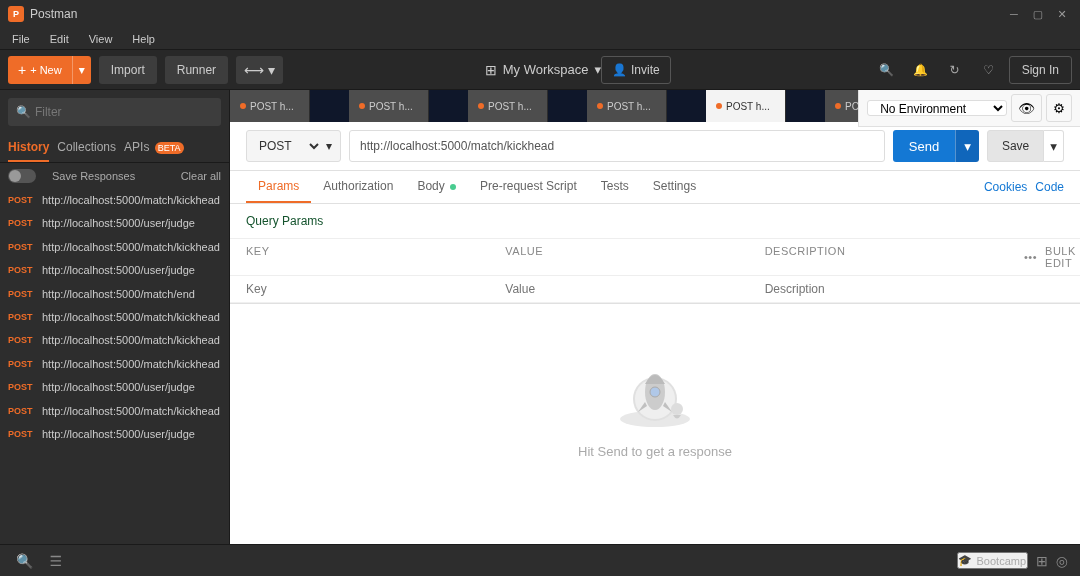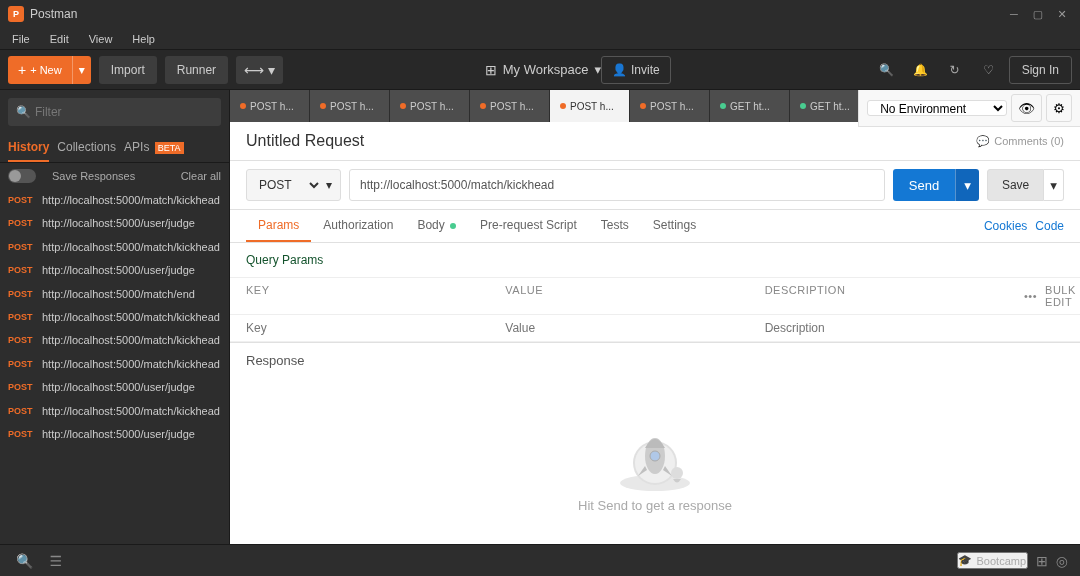--- a/index.html
+++ b/index.html
@@ -35,37 +35,37 @@
 
     
     #sidebar { width: 230px; background: #2d2d2d; border-right: 1px solid #1a1a1a; display: flex; flex-direction: column; }
     #sidebar-search { padding: 8px; }
     #search-input-wrap { background: #3d3d3d; border-radius: 3px; display: flex; align-items: center; padding: 0 8px; height: 28px; }
     #search-input-wrap input { background: none; border: none; color: #ccc; font-size: 12px; outline: none; width: 100%; }
     #search-input-wrap input::placeholder { color: #777; }
     #sidebar-tabs { display: flex; padding: 0 8px; gap: 8px; border-bottom: 1px solid #1a1a1a; }
     .sidebar-tab { padding: 6px 0; color: #aaa; font-size: 12px; cursor: pointer; border-bottom: 2px solid transparent; }
     .sidebar-tab.active { color: #ef6c28; border-bottom: 2px solid #ef6c28; font-weight: bold; }
-    .beta-badge { background: #ef6c28; color: white; font-size: 9px; padding: 1px 3px; border-radius: 0; margin-left: 2px; }
+    .beta-badge { background: #ef6c28; color: white; font-size: 9px; padding: 1px 3px; border-radius: 6px; margin-left: 2px; }
     #sidebar-toolbar { display: flex; align-items: center; justify-content: space-between; padding: 6px 8px; }
     .toggle-wrap { display: flex; align-items: center; gap: 16px; }
     .toggle { width: 28px; height: 14px; background: #555; border-radius: 7px; cursor: pointer; position: relative; }
     .toggle-knob { width: 12px; height: 12px; background: #999; border-radius: 50%; position: absolute; top: 1px; left: 1px; }
     .toggle-label { color: #aaa; font-size: 11px; }
     .clear-btn { color: #aaa; font-size: 11px; cursor: pointer; }
     #history-list { overflow-y: auto; flex: 1; }
     .history-item { padding: 4px 8px; cursor: pointer; display: flex; align-items: flex-start; gap: 6px; }
     .method-badge { font-size: 9px; font-weight: bold; color: #ef6c28; min-width: 28px; padding-top: 2px; }
     .history-url { color: #ccc; font-size: 11px; word-break: break-all; line-height: 1.4; }
 
     
     #request-area { flex: 1; background: #f3f3f3; display: flex; flex-direction: column; overflow: hidden; }
 
     
-    #tabs-bar { background: #0f172a; display: flex; align-items: flex-start; height: 32px; overflow: hidden; }
+    #tabs-bar { background: #0f172a; display: flex; align-items: flex-start; height: 32px; overflow: hidden; gap: 39px; }
     .req-tab { display: flex; align-items: center; gap: 4px; padding: 0 10px; height: 32px; background: #4d4d4d; border-right: 1px solid #2d2d2d; color: #ccc; font-size: 11px; cursor: pointer; white-space: nowrap; min-width: 80px; max-width: 110px; }
     .req-tab.active { background: #f3f3f3; color: #333; }
     .req-tab .method-dot { width: 6px; height: 6px; border-radius: 50%; background: #ef6c28; }
     .req-tab .method-dot.get { background: #49cc90; }
     .req-tab .tab-text { overflow: hidden; text-overflow: ellipsis; font-size: 10px; flex: 1; }
     #tabs-add { color: #aaa; padding: 0 8px; cursor: pointer; font-size: 16px; }
     #tabs-more { color: #aaa; padding: 0 6px; cursor: pointer; font-size: 12px; }
 
     
     #request-main { flex: 1; background: #f8f8f8; display: flex; flex-direction: column; }
@@ -99,21 +99,21 @@
     #qp-header { display: grid; grid-template-columns: 1fr 1fr 1fr 40px; padding: 6px 16px; border-bottom: 1px solid #eee; }
     #qp-header span { font-size: 11px; color: #888; text-transform: uppercase; font-weight: 500; letter-spacing: 0.5px; }
     #qp-row { display: grid; grid-template-columns: 1fr 1fr 1fr 40px; padding: 6px 16px; border-bottom: 1px solid #f0f0f0; }
     #qp-row input { border: none; outline: none; font-size: 12px; color: #999; background: none; }
     .bulk-edit { color: #1478d4; font-size: 11px; cursor: pointer; }
     .more-dots { color: #999; font-size: 14px; cursor: pointer; margin-right: 4px; }
 
     
     #response-section { background: white; border-top: 1px solid #e0e0e0; padding: 10px 16px 0; }
     #response-title { font-size: 13px; color: #555; margin-bottom: 10px; }
-    #response-empty { display: flex; flex-direction: column; align-items: center; justify-content: center; padding: 30px; }
+    #response-empty { display: flex; flex-direction: column; align-items: center; justify-content: center; padding: 30px; gap: 10px; }
     #response-hint { color: #aaa; font-size: 13px; }
 
     
     #footer { background: #2d2d2d; height: 32px; display: flex; align-items: center; padding: 0 12px; gap: 12px; border-top: 1px solid #1a1a1a; }
     #footer-left { display: flex; gap: 8px; }
     .foot-icon { color: #888; cursor: pointer; font-size: 14px; padding: 2px 4px; }
     #footer-right { margin-left: auto; display: flex; align-items: center; gap: 8px; }
     #bootcamp-btn { color: #aaa; font-size: 11px; cursor: pointer; display: flex; align-items: center; gap: 4px; }
     .foot-action { color: #888; cursor: pointer; font-size: 14px; }
   </style>
@@ -281,27 +281,20 @@
         <div class="req-tab">
           <span class="method-dot get"></span>
           <span class="tab-text">GET lo...</span>
         </div>
         <span id="tabs-add">+</span>
         <span id="tabs-more">•••</span>
       </div>
 
     <div id="request-main">
 
-      <div id="request-title-bar">
-        <span id="request-title">Untitled Request</span>
-        <div id="comments-link">
-          <span>💬</span>
-          <span>Comments (0)</span>
-        </div>
-      </div>
 
       <div id="url-bar">
         <div id="method-select">
           <select>
             <option>POST</option>
             <option>GET</option>
             <option>PUT</option>
             <option>DELETE</option>
             <option>PATCH</option>
           </select>
@@ -346,21 +339,20 @@
           </span>
         </div>
         <div id="qp-row">
           <input type="text" placeholder="Key" style="">
           <input type="text" placeholder="Value" style="">
           <input type="text" placeholder="Description" style="">
           <span></span>
         </div>
 
         <div id="response-section">
-          <div id="response-title">Response</div>
           <div id="response-empty">
 
             <svg width="120" height="90" viewBox="0 0 120 90">
               <ellipse cx="60" cy="75" rx="35" ry="8" fill="#e8e8e8"></ellipse>
               <circle cx="60" cy="55" r="22" fill="#e0e0e0"></circle>
               <circle cx="60" cy="55" r="20" fill="#efefef"></circle>
 
               <ellipse cx="60" cy="48" rx="10" ry="18" fill="#ccc"></ellipse>
 
               <path d="M50,40 Q60,22 70,40" fill="#bbb"></path>

